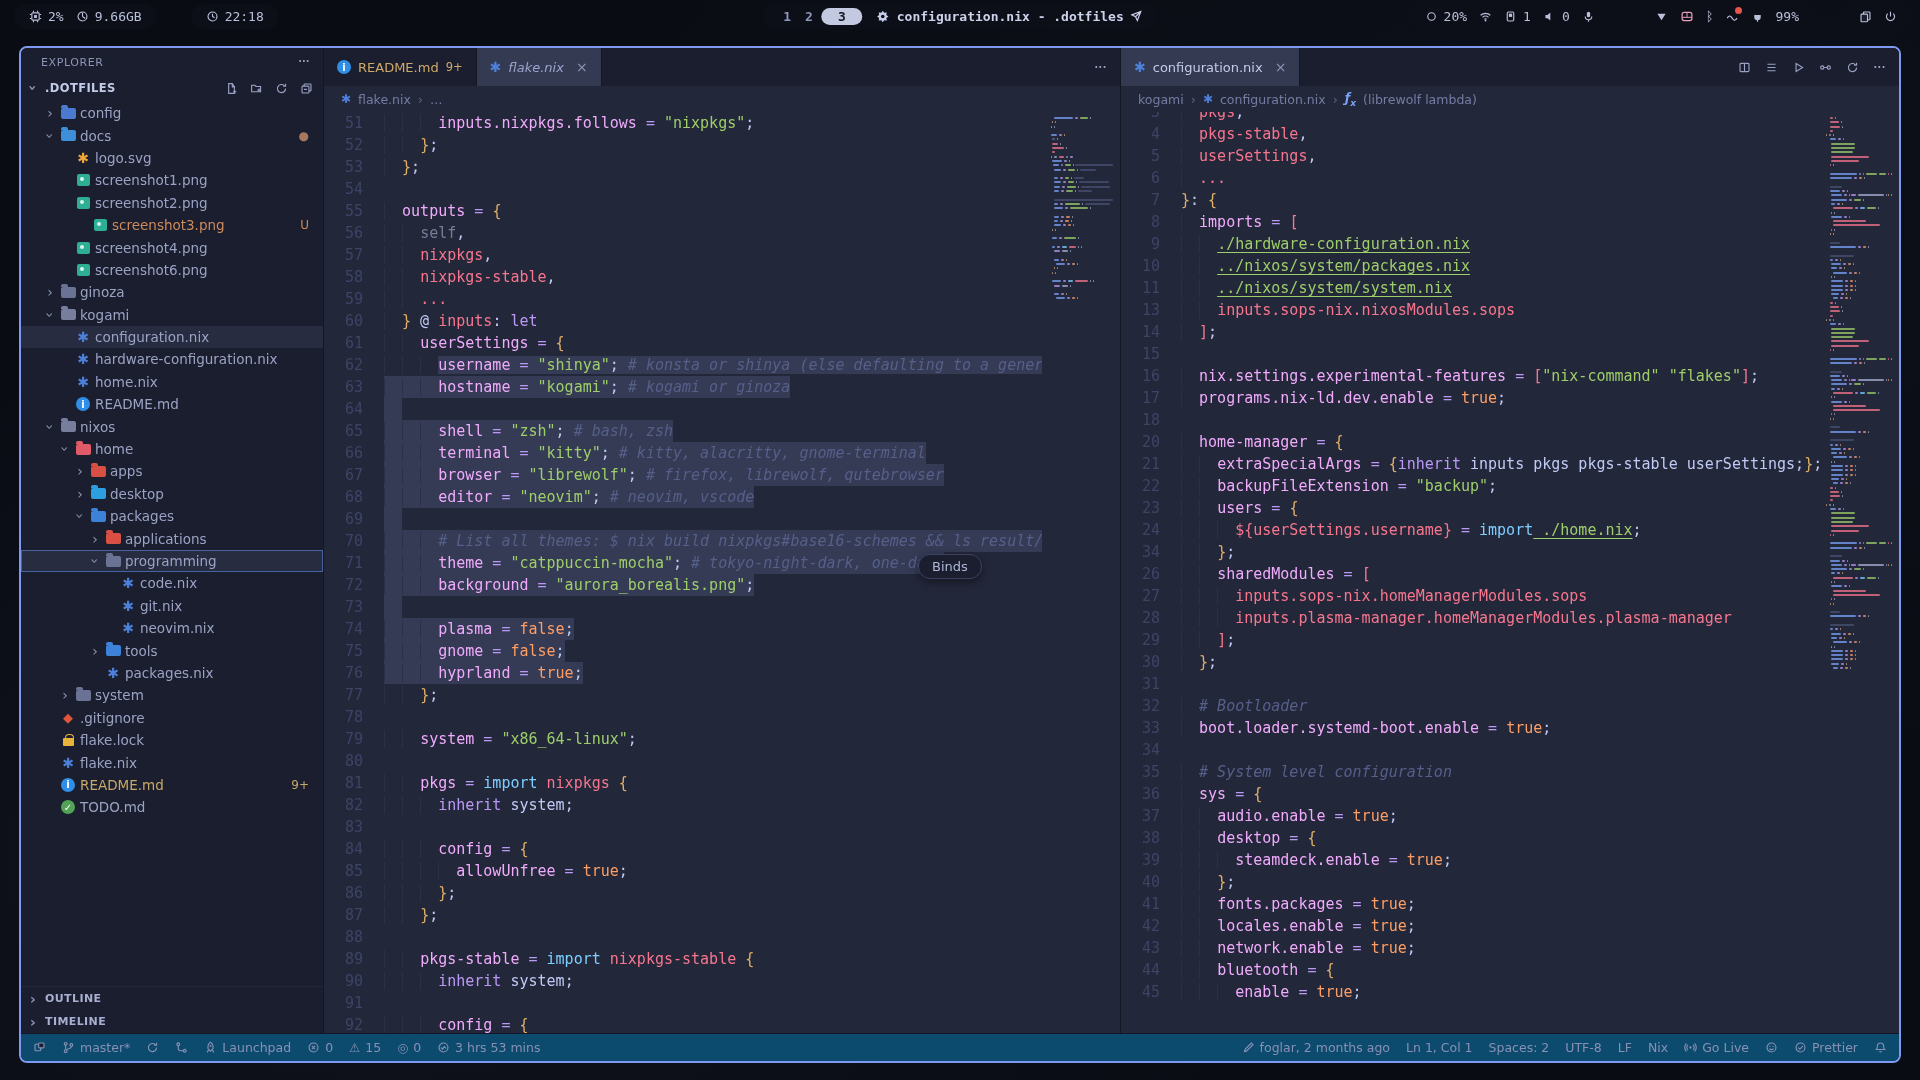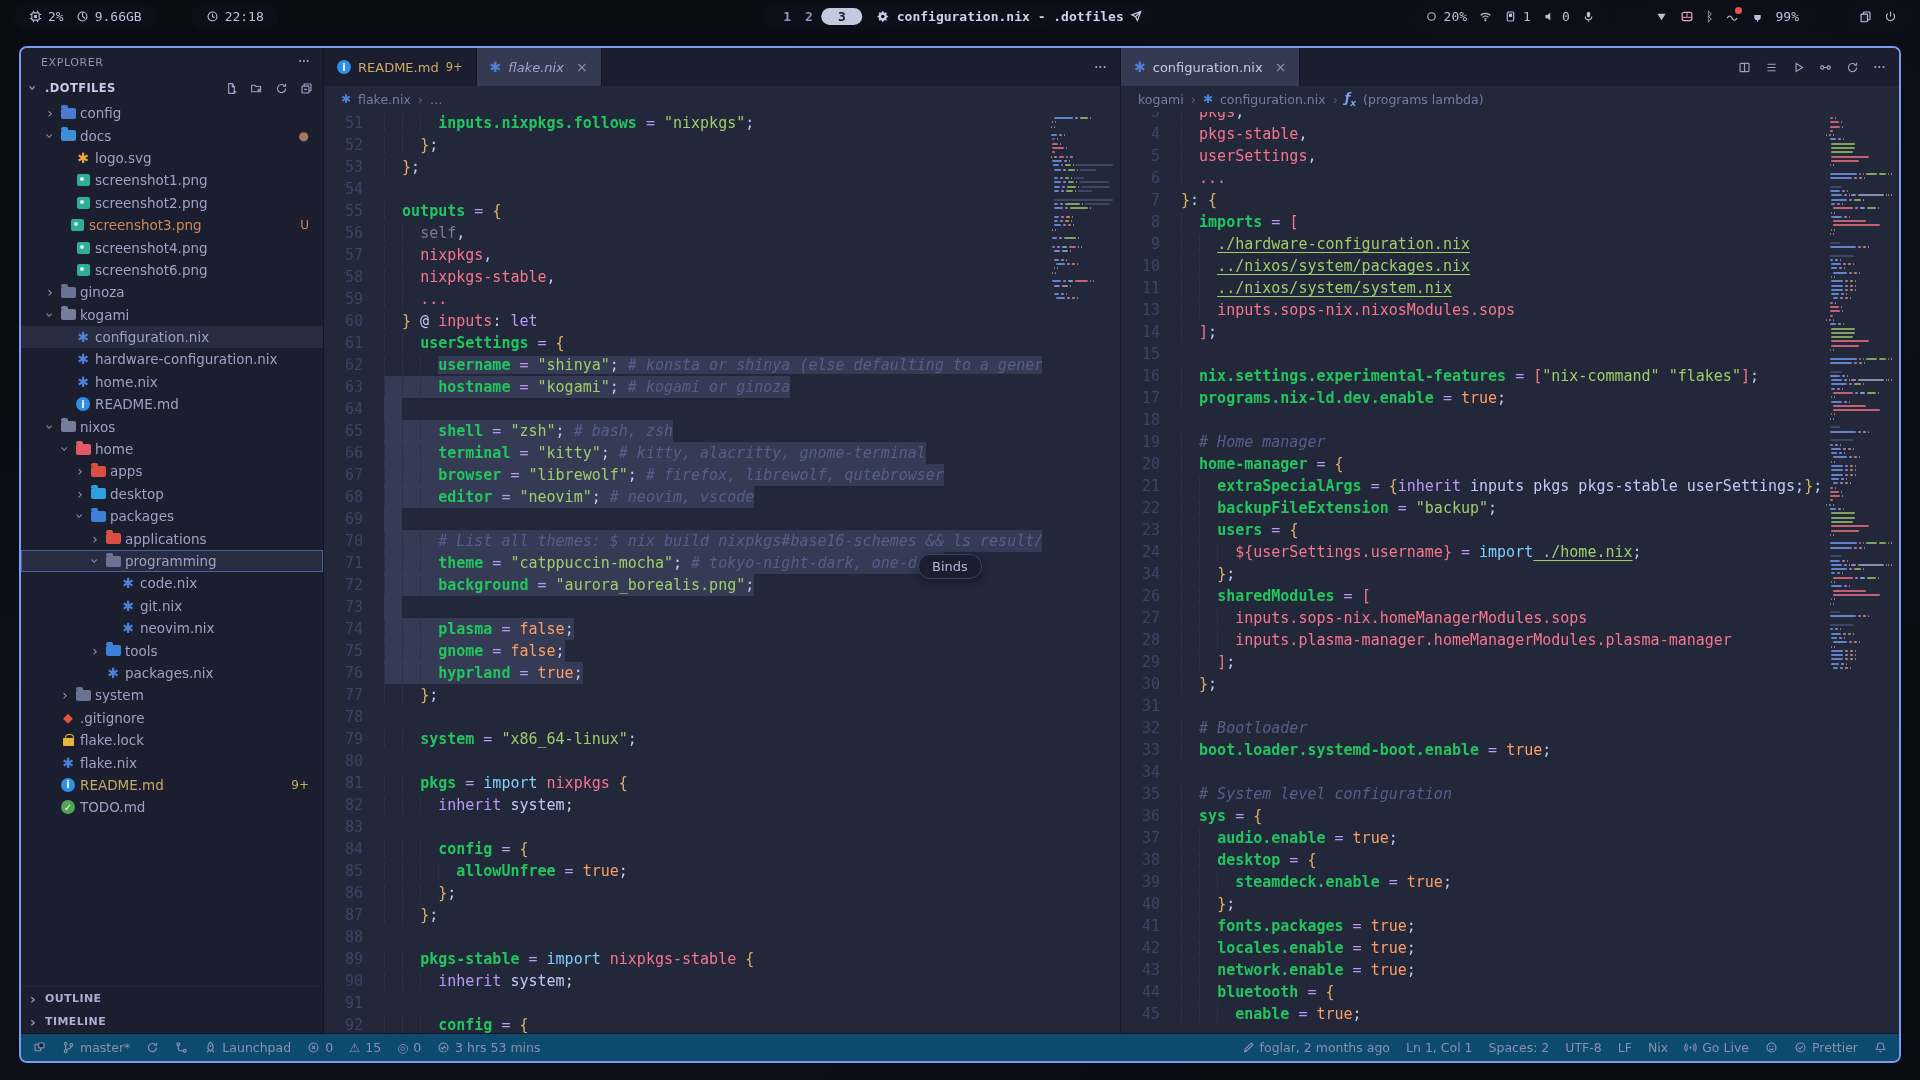--- a/index.html
+++ b/index.html
@@ -82,21 +82,21 @@
   
   .code-wrap { flex:1; position:relative; overflow:hidden; min-height:0; }
   .code { position:absolute; top:0; left:0; right:78px; bottom:0; overflow:hidden; font:15px/22px "DejaVu Sans Mono", monospace; }
   .code.shift-up { top:-11px; }
   .cline { display:flex; height:22px; white-space:pre; }
   .gut { width:60px; padding-right:21px; text-align:right; color:#3d4466; flex:none; }
   .lc { flex:none; }
   .selbg { background:rgba(125,140,195,.20); }
   .stub { display:inline-block; width:18px; height:22px; }
   .tk-ws { background-image:repeating-linear-gradient(to right, #2c3047 0 1px, transparent 1px 18.05px); }
-  .tk-prop { color:#22c55e;font-weight:bold; } .tk-op { color:#bb9af7; } .tk-str { color:#9ece6a; }
+  .tk-prop { color:#f0abfc; } .tk-op { color:#bb9af7; } .tk-str { color:#9ece6a; }
   .tk-pun { color:#c0caf5; } .tk-brace { color:#e0af68; } .tk-sqb { color:#f7768e; }
   .tk-kw { color:#bb9af7; } .tk-kw2 { color:#7dcfff; } .tk-var { color:#f7768e; }
   .tk-param { color:#c0caf5; } .tk-cmt { color:#565f89; font-style:italic; }
   .tk-bool { color:#ff9e64; } .tk-dim { color:#787c99; }
   .tk-link { color:#9ece6a; text-decoration:underline; text-underline-offset:3px; }
   .minimap { position:absolute; top:2px; right:0; width:78px; bottom:0; padding:3px 5px; overflow:hidden; }
   .mm-line { height:2px; margin-bottom:2.3px; display:flex; }
   .mm-seg { height:2px; border-radius:1px; margin-right:2px; opacity:.75; }
   .binds-tip { position:absolute; left:594px; top:442px; background:#1b1e2e; border:1px solid #3b4261; border-radius:12px; padding:4px 13px; font-size:13px; color:#aeb6d8; box-shadow:0 3px 10px rgba(0,0,0,.45); z-index:5; }
 
@@ -335,21 +335,21 @@
             </span>
             <span class="tlabel">screenshot1.png</span>
           </div>
           <div class="trow" style="padding-left: 36px;">
             <span class="chev"></span>
             <span class="ticon">
               <span class="img-ic" style="background: rgb(47, 174, 150);"></span>
             </span>
             <span class="tlabel">screenshot2.png</span>
           </div>
-          <div class="trow" style="padding-left: 30px; text-align: center;">
+          <div class="trow" style="padding-left: 53px; text-align: center;">
             <span class="chev"></span>
             <span class="ticon">
               <span class="img-ic" style="background: rgb(47, 174, 150);"></span>
             </span>
             <span class="tlabel" style="color: rgb(204, 138, 90);">screenshot3.png</span>
             <span class="tbadge" style="color: rgb(204, 138, 90);">U</span>
           </div>
           <div class="trow" style="padding-left: 36px;">
             <span class="chev"></span>
             <span class="ticon">
@@ -891,40 +891,39 @@
           <span class="more-glyph">···</span>
         </div>
       </div>
       <div class="breadcrumb">
         <span>kogami</span>
         <span class="bc-sep">›</span>
         <span class="bc-nix">✱</span>
         <span>configuration.nix</span>
         <span class="bc-sep">›</span>
         <span class="bc-fx">ƒ<sub>x</sub></span>
-        <span>(programs lambda)</span>
+        <span>(librewolf lambda)</span>
       </div>
       <div class="code-wrap">
         <div class="code shift-up" id="code-right">
             <div class="cline"><span class="gut">3</span><span class="lc"><span class="tk-ws">  </span><span class="tk-var">pkgs</span><span class="tk-pun">,</span></span></div>
             <div class="cline"><span class="gut">4</span><span class="lc"><span class="tk-ws">  </span><span class="tk-var">pkgs-stable</span><span class="tk-pun">,</span></span></div>
             <div class="cline"><span class="gut">5</span><span class="lc"><span class="tk-ws">  </span><span class="tk-var">userSettings</span><span class="tk-pun">,</span></span></div>
             <div class="cline"><span class="gut">6</span><span class="lc"><span class="tk-ws">  </span><span class="tk-var">...</span></span></div>
             <div class="cline"><span class="gut">7</span><span class="lc"><span class="tk-brace">}</span><span class="tk-pun">: </span><span class="tk-brace">{</span></span></div>
             <div class="cline"><span class="gut">8</span><span class="lc"><span class="tk-ws">  </span><span class="tk-prop">imports</span><span class="tk-op"> = </span><span class="tk-sqb">[</span></span></div>
             <div class="cline"><span class="gut">9</span><span class="lc"><span class="tk-ws">    </span><span class="tk-link">./hardware-configuration.nix</span></span></div>
             <div class="cline"><span class="gut">10</span><span class="lc"><span class="tk-ws">    </span><span class="tk-link">../nixos/system/packages.nix</span></span></div>
             <div class="cline"><span class="gut">11</span><span class="lc"><span class="tk-ws">    </span><span class="tk-link">../nixos/system/system.nix</span></span></div>
             <div class="cline"><span class="gut">13</span><span class="lc"><span class="tk-ws">    </span><span class="tk-var">inputs.sops-nix.nixosModules.sops</span></span></div>
             <div class="cline"><span class="gut">14</span><span class="lc"><span class="tk-ws">  </span><span class="tk-sqb">]</span><span class="tk-pun">;</span></span></div>
             <div class="cline"><span class="gut">15</span><span class="lc"></span></div>
             <div class="cline"><span class="gut">16</span><span class="lc"><span class="tk-ws">  </span><span class="tk-prop">nix.settings.experimental-features</span><span class="tk-op"> = </span><span class="tk-sqb">[</span><span class="tk-str">"nix-command"</span><span class="tk-str"> "flakes"</span><span class="tk-sqb">]</span><span class="tk-pun">;</span></span></div>
             <div class="cline"><span class="gut">17</span><span class="lc"><span class="tk-ws">  </span><span class="tk-prop">programs.nix-ld.dev.enable</span><span class="tk-op"> = </span><span class="tk-bool">true</span><span class="tk-pun">;</span></span></div>
             <div class="cline"><span class="gut">18</span><span class="lc"></span></div>
-            <div class="cline"><span class="gut">19</span><span class="lc"><span class="tk-ws">  </span><span class="tk-cmt"># Home manager</span></span></div>
             <div class="cline"><span class="gut">20</span><span class="lc"><span class="tk-ws">  </span><span class="tk-prop">home-manager</span><span class="tk-op"> = </span><span class="tk-brace">{</span></span></div>
             <div class="cline"><span class="gut">21</span><span class="lc"><span class="tk-ws">    </span><span class="tk-prop">extraSpecialArgs</span><span class="tk-op"> = </span><span class="tk-brace">{</span><span class="tk-kw">inherit</span><span class="tk-param"> inputs pkgs pkgs-stable userSettings</span><span class="tk-pun">;</span><span class="tk-brace">}</span><span class="tk-pun">;</span></span></div>
             <div class="cline"><span class="gut">22</span><span class="lc"><span class="tk-ws">    </span><span class="tk-prop">backupFileExtension</span><span class="tk-op"> = </span><span class="tk-str">"backup"</span><span class="tk-pun">;</span></span></div>
             <div class="cline"><span class="gut">23</span><span class="lc"><span class="tk-ws">    </span><span class="tk-prop">users</span><span class="tk-op"> = </span><span class="tk-brace">{</span></span></div>
             <div class="cline"><span class="gut">24</span><span class="lc"><span class="tk-ws">      </span><span class="tk-var">${userSettings.username}</span><span class="tk-op"> = </span><span class="tk-kw2">import</span><span class="tk-link"> ./home.nix</span><span class="tk-pun">;</span></span></div>
             <div class="cline"><span class="gut">34</span><span class="lc"><span class="tk-ws">    </span><span class="tk-brace">}</span><span class="tk-pun">;</span></span></div>
             <div class="cline"><span class="gut">26</span><span class="lc"><span class="tk-ws">    </span><span class="tk-prop">sharedModules</span><span class="tk-op"> = </span><span class="tk-sqb">[</span></span></div>
             <div class="cline"><span class="gut">27</span><span class="lc"><span class="tk-ws">      </span><span class="tk-var">inputs.sops-nix.homeManagerModules.sops</span></span></div>
             <div class="cline"><span class="gut">28</span><span class="lc"><span class="tk-ws">      </span><span class="tk-var">inputs.plasma-manager.homeManagerModules.plasma-manager</span></span></div>
             <div class="cline"><span class="gut">29</span><span class="lc"><span class="tk-ws">    </span><span class="tk-sqb">]</span><span class="tk-pun">;</span></span></div>

